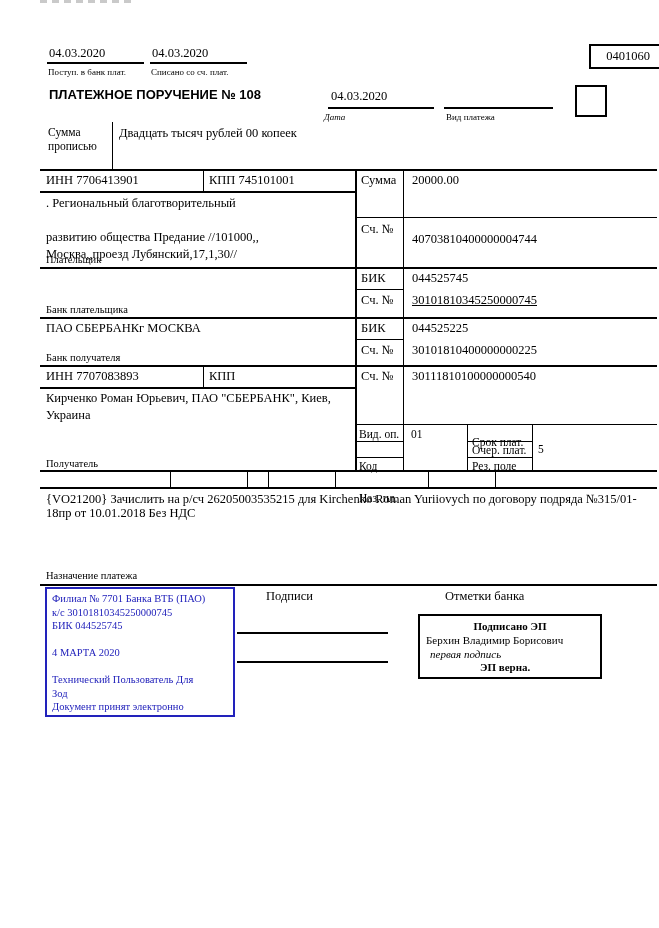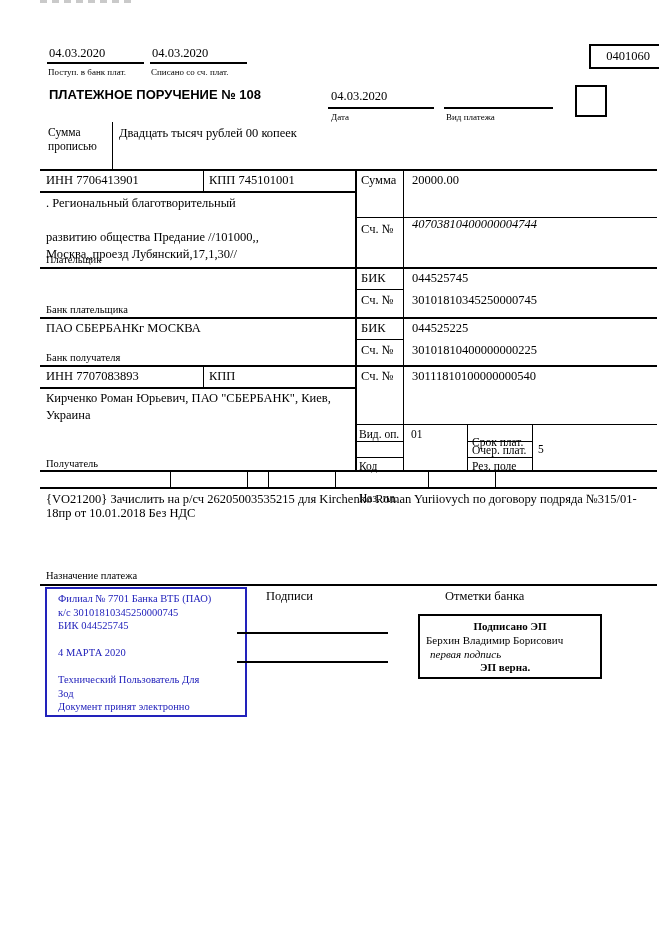--- a/index.html
+++ b/index.html
@@ -10,21 +10,21 @@
   .tsec{font-size:10.5px;line-height:12px;}        
   .tiny{font-size:9px;line-height:10px;}           
   .cell{font-size:11.5px;line-height:13px;}        
   .title{font-family:"Liberation Sans",sans-serif;font-weight:bold;font-size:13px;}
   .hl{position:absolute;background:#000;height:1px;}
   .hl2{position:absolute;background:#000;height:2px;}
   .vl{position:absolute;background:#000;width:1px;}
   .vl2{position:absolute;background:#000;width:2px;}
   .box{position:absolute;border:2px solid #000;background:#fff;}
   .stamp{position:absolute;border:2px solid #2222bb;color:#2222bb;
-         font-size:10.5px;line-height:13.5px;padding:3px 11px;}
+         font-size:10.5px;line-height:13.5px;padding:3px 5px;}
   .stamp div{min-height:13.5px;}
   .epbox{position:absolute;border:2px solid #000;font-size:11px;}
   .frag{position:absolute;opacity:.45;height:3px;
         background:repeating-linear-gradient(90deg,#888 0 7px,transparent 7px 12px);}
   .wrap{white-space:normal;}
 </style>
 </head>
 <body>
 
 <div class="page">
@@ -39,21 +39,21 @@
   <div class="hl2" style="left:150px;top:62px;width:97px;"></div>
   <div class="abs tiny" style="left:151px;top:67px;text-align:right;">Списано со сч. плат.</div>
 
   <div class="box" style="left:565px;top:44px;width:74px;height:21px;text-align:center;margin-left:24px;">
     <span class="ts" style="line-height:21px;">0401060</span>
   </div>
 
   <div class="abs title" style="left:49px;top:87px;">ПЛАТЕЖНОЕ ПОРУЧЕНИЕ № 108</div>
   <div class="abs ts" style="left:331px;top:89px;">04.03.2020</div>
   <div class="hl2" style="left:328px;top:107px;width:106px;"></div>
-  <div class="abs tiny" style="left:331px;top:112px;">Дата</div>
+  <div class="abs tiny" style="left:324px;top:112px;font-style:italic;">Дата</div>
   <div class="hl2" style="left:444px;top:107px;width:109px;"></div>
   <div class="abs tiny" style="left:446px;top:112px;">Вид платежа</div>
   <div class="box" style="left:575px;top:85px;width:28px;height:28px;"></div>
 
   <div class="vl" style="left:112px;top:122px;height:48px;"></div>
   <div class="abs cell" style="left:48px;top:126px;">Сумма</div>
   <div class="abs cell" style="left:48px;top:140px;">прописью</div>
   <div class="abs ts" style="left:119px;top:126px;">Двадцать тысяч рублей 00 копеек</div>
 
   <div class="hl2" style="left:40px;top:169px;width:617px;"></div>
@@ -65,29 +65,29 @@
   <div class="abs ts" style="left:209px;top:173px;">КПП 745101001</div>
   <div class="abs ts" style="left:361px;top:173px;">Сумма</div>
   <div class="abs ts" style="left:412px;top:173px;">20000.00</div>
   <div class="hl2" style="left:40px;top:191px;width:315px;"></div>
   <div class="hl" style="left:356px;top:217px;width:301px;"></div>
 
   <div class="abs ts" style="left:46px;top:196px;">. Региональный благотворительный</div>
   <div class="abs ts" style="left:46px;top:230px;">развитию общества Предание //101000,,</div>
   <div class="abs ts" style="left:46px;top:247px;">Москва,,проезд Лубянский,17,1,30//</div>
   <div class="abs ts" style="left:361px;top:222px;">Сч. №</div>
-  <div class="abs ts" style="left:412px;top:217px;font-style:italic;">40703810400000004744</div>
+  <div class="abs ts" style="left:412px;top:232px;">40703810400000004744</div>
   <div class="abs tsec" style="left:46px;top:254px;">Плательщик</div>
   <div class="hl2" style="left:40px;top:267px;width:617px;"></div>
 
   <div class="abs ts" style="left:361px;top:271px;">БИК</div>
   <div class="abs ts" style="left:412px;top:271px;">044525745</div>
   <div class="hl" style="left:356px;top:289px;width:47px;"></div>
   <div class="abs ts" style="left:361px;top:293px;">Сч. №</div>
-  <div class="abs ts" style="left:412px;top:293px;">30101810345250000745</div>
+  <div class="abs ts" style="left:412px;top:293px;text-decoration:underline;">30101810345250000745</div>
   <div class="abs tsec" style="left:46px;top:304px;">Банк плательщика</div>
   <div class="hl2" style="left:40px;top:317px;width:617px;"></div>
 
   <div class="abs ts" style="left:46px;top:321px;">ПАО СБЕРБАНКг МОСКВА</div>
   <div class="abs ts" style="left:361px;top:321px;">БИК</div>
   <div class="abs ts" style="left:412px;top:321px;">044525225</div>
   <div class="hl" style="left:356px;top:339px;width:47px;"></div>
   <div class="abs ts" style="left:361px;top:343px;">Сч. №</div>
   <div class="abs ts" style="left:412px;top:343px;">30101810400000000225</div>
   <div class="abs tsec" style="left:46px;top:352px;">Банк получателя</div>

